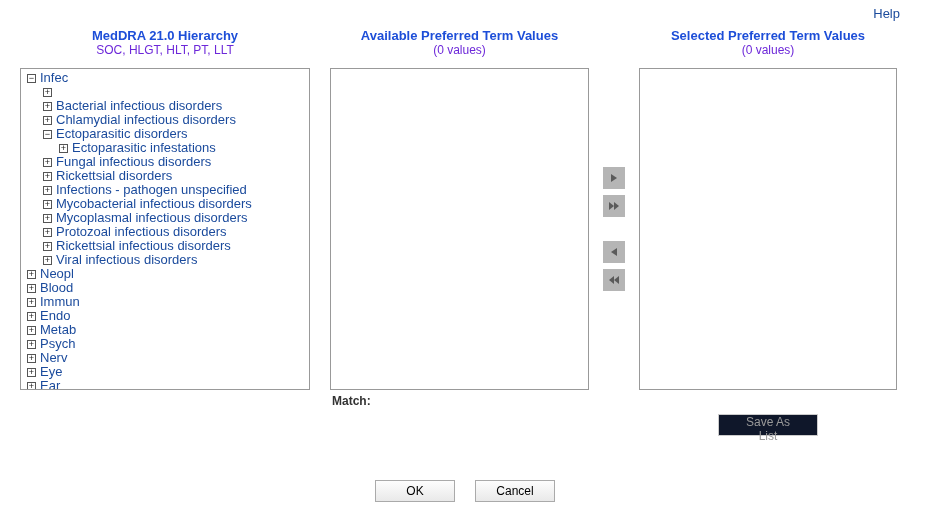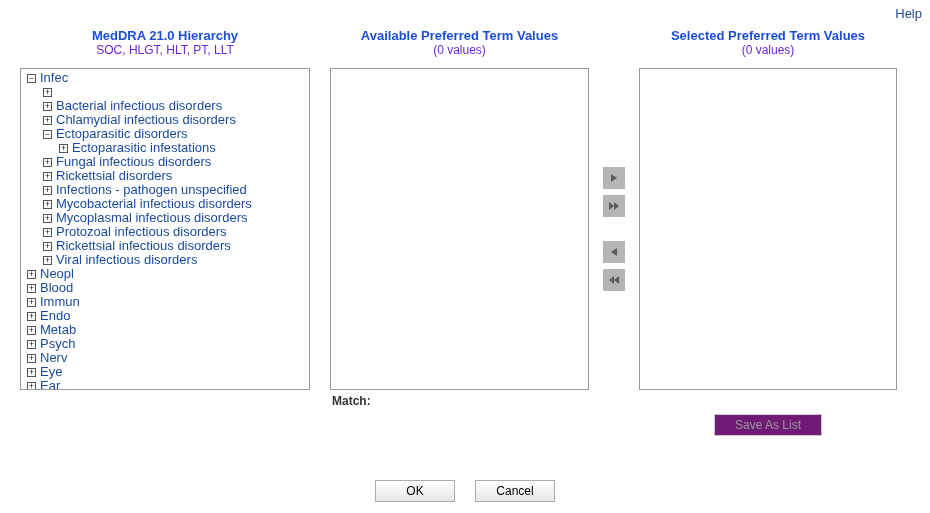--- a/index.html
+++ b/index.html
@@ -9,21 +9,21 @@
     height: 513px;
     font-family: Arial, Helvetica, sans-serif;
     font-size: 13px;
     color: #333;
     background: #fff;
     overflow: hidden;
   }
   .help-link {
     position: absolute;
     top: 6px;
-    right: 8px;
+    right: 30px;
     font-size: 13px;
     color: #1a4a9c;
     cursor: pointer;
   }
   .columns {
     display: flex;
     width: 100%;
     padding-top: 28px;
     box-sizing: border-box;
   }
@@ -108,21 +108,21 @@
   }
   .btn {
     height: 22px;
     border: 1px solid #aaa;
     background: linear-gradient(#fdfdfd,#e9e9e9);
     font-size: 12px;
     padding: 0 16px;
     cursor: pointer;
   }
   .btn.search { width: 80px; margin-left: 14px; }
-  .btn.save { width: 108px; color:#999; cursor:default; border-color:#ccc; background:#701a75;}
+  .btn.save { width: 100px; color:#999; cursor:default; border-color:#ccc; background:#0f172a;}
   .bottom-buttons {
     position: absolute;
     left: 0; right: 0;
     top: 480px;
     display: flex;
     justify-content: center;
     gap: 20px;
   }
   .btn.ok, .btn.cancel { width: 80px; }
   .save-row { width:100%; display:flex; justify-content:center; margin-top:24px; }

